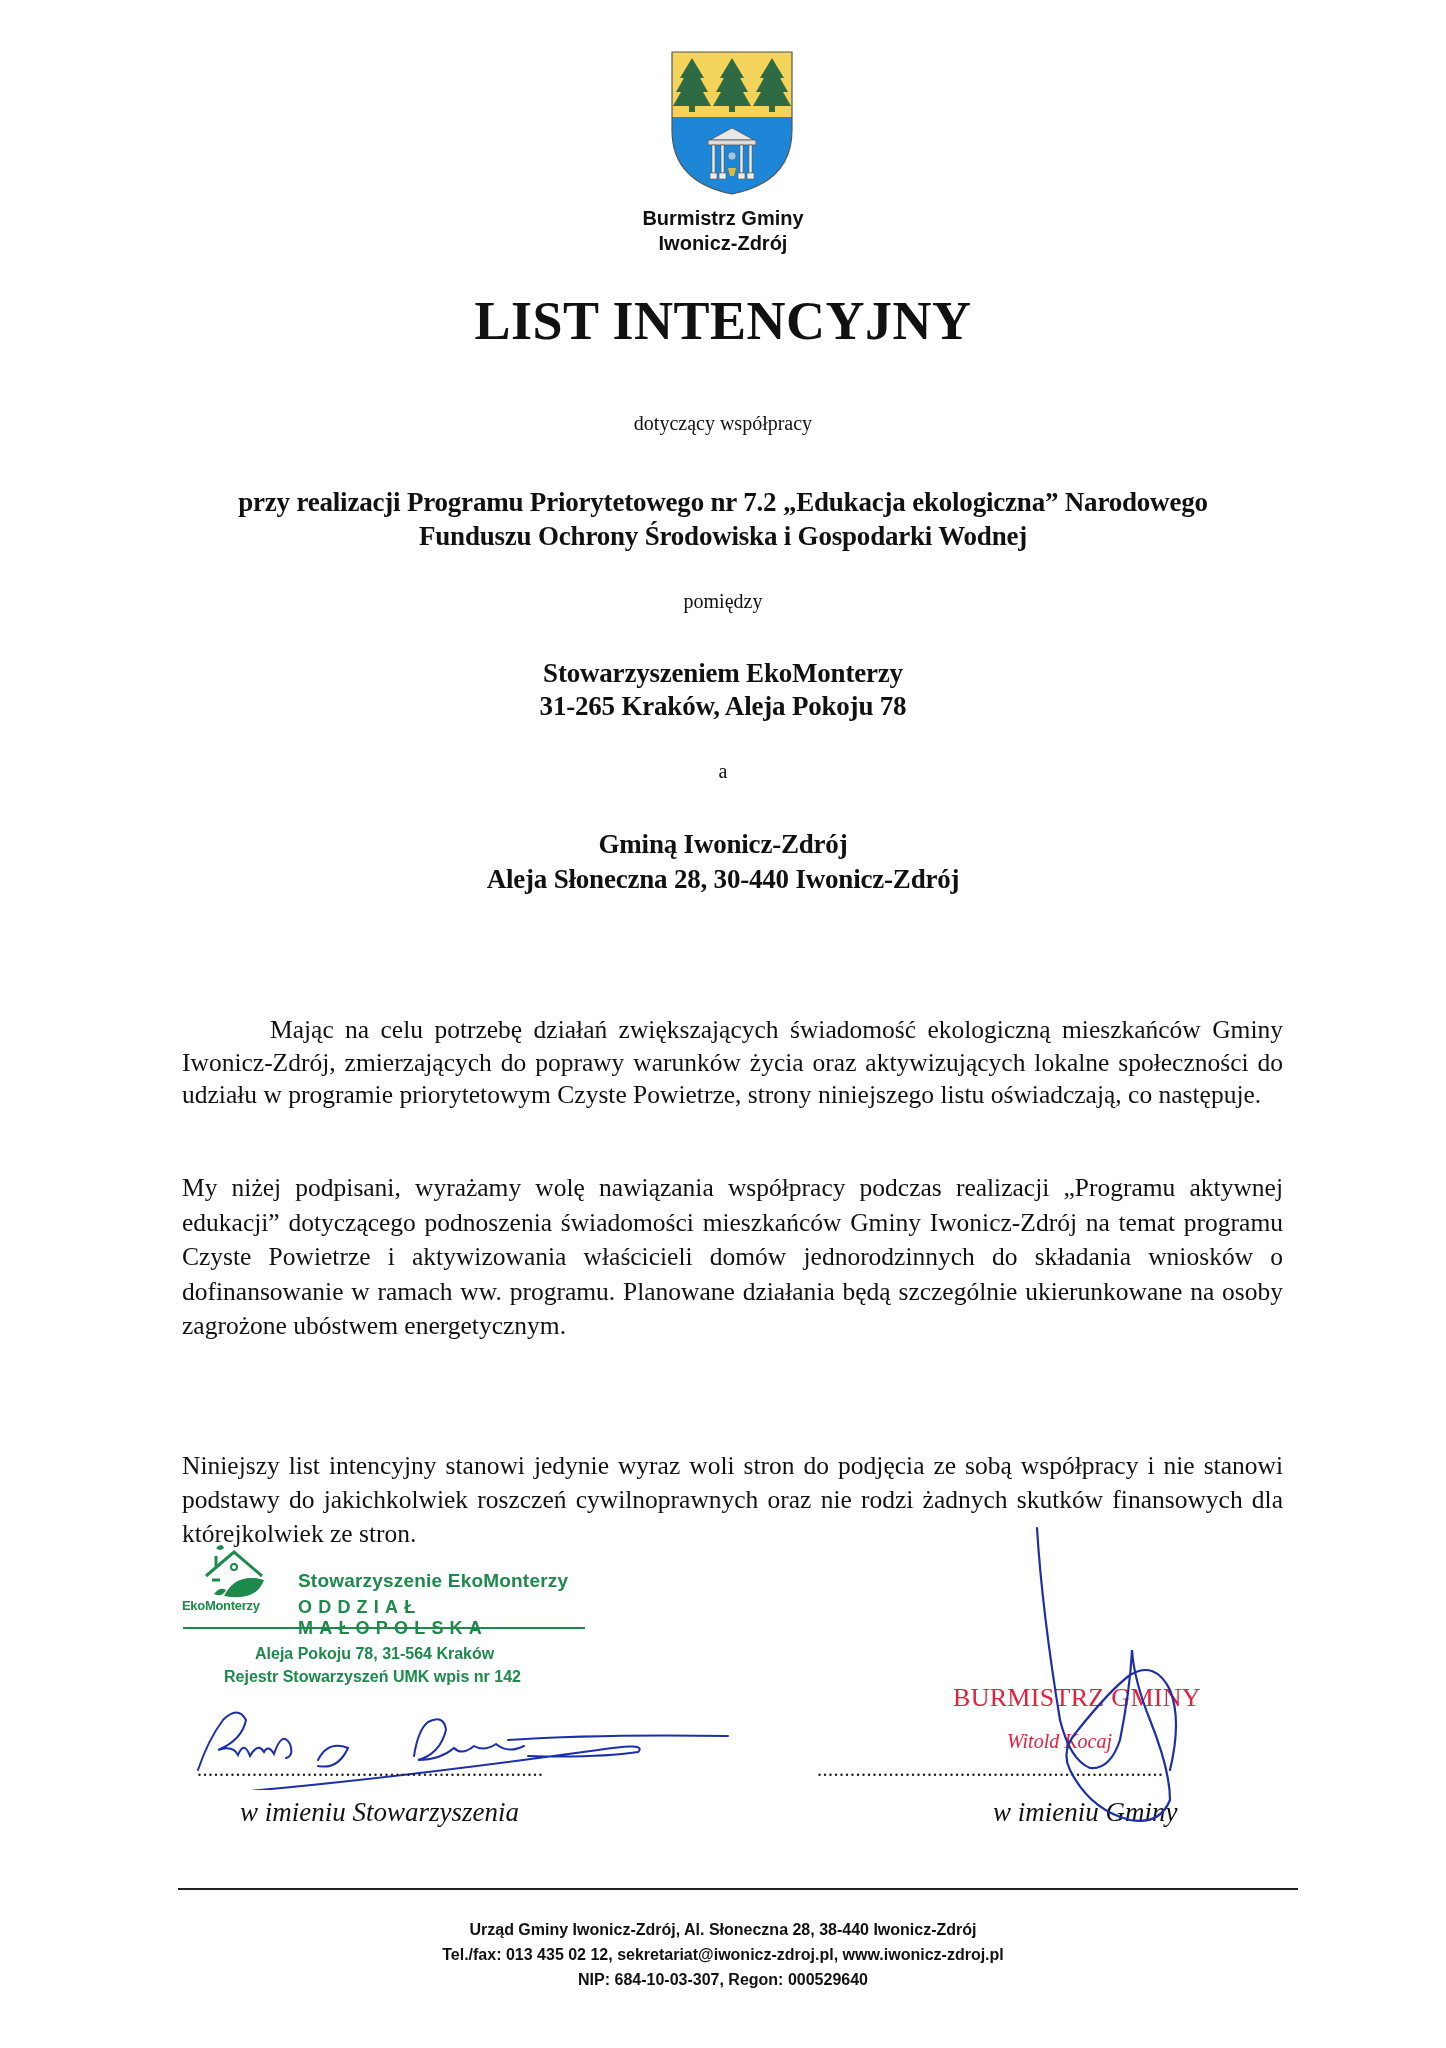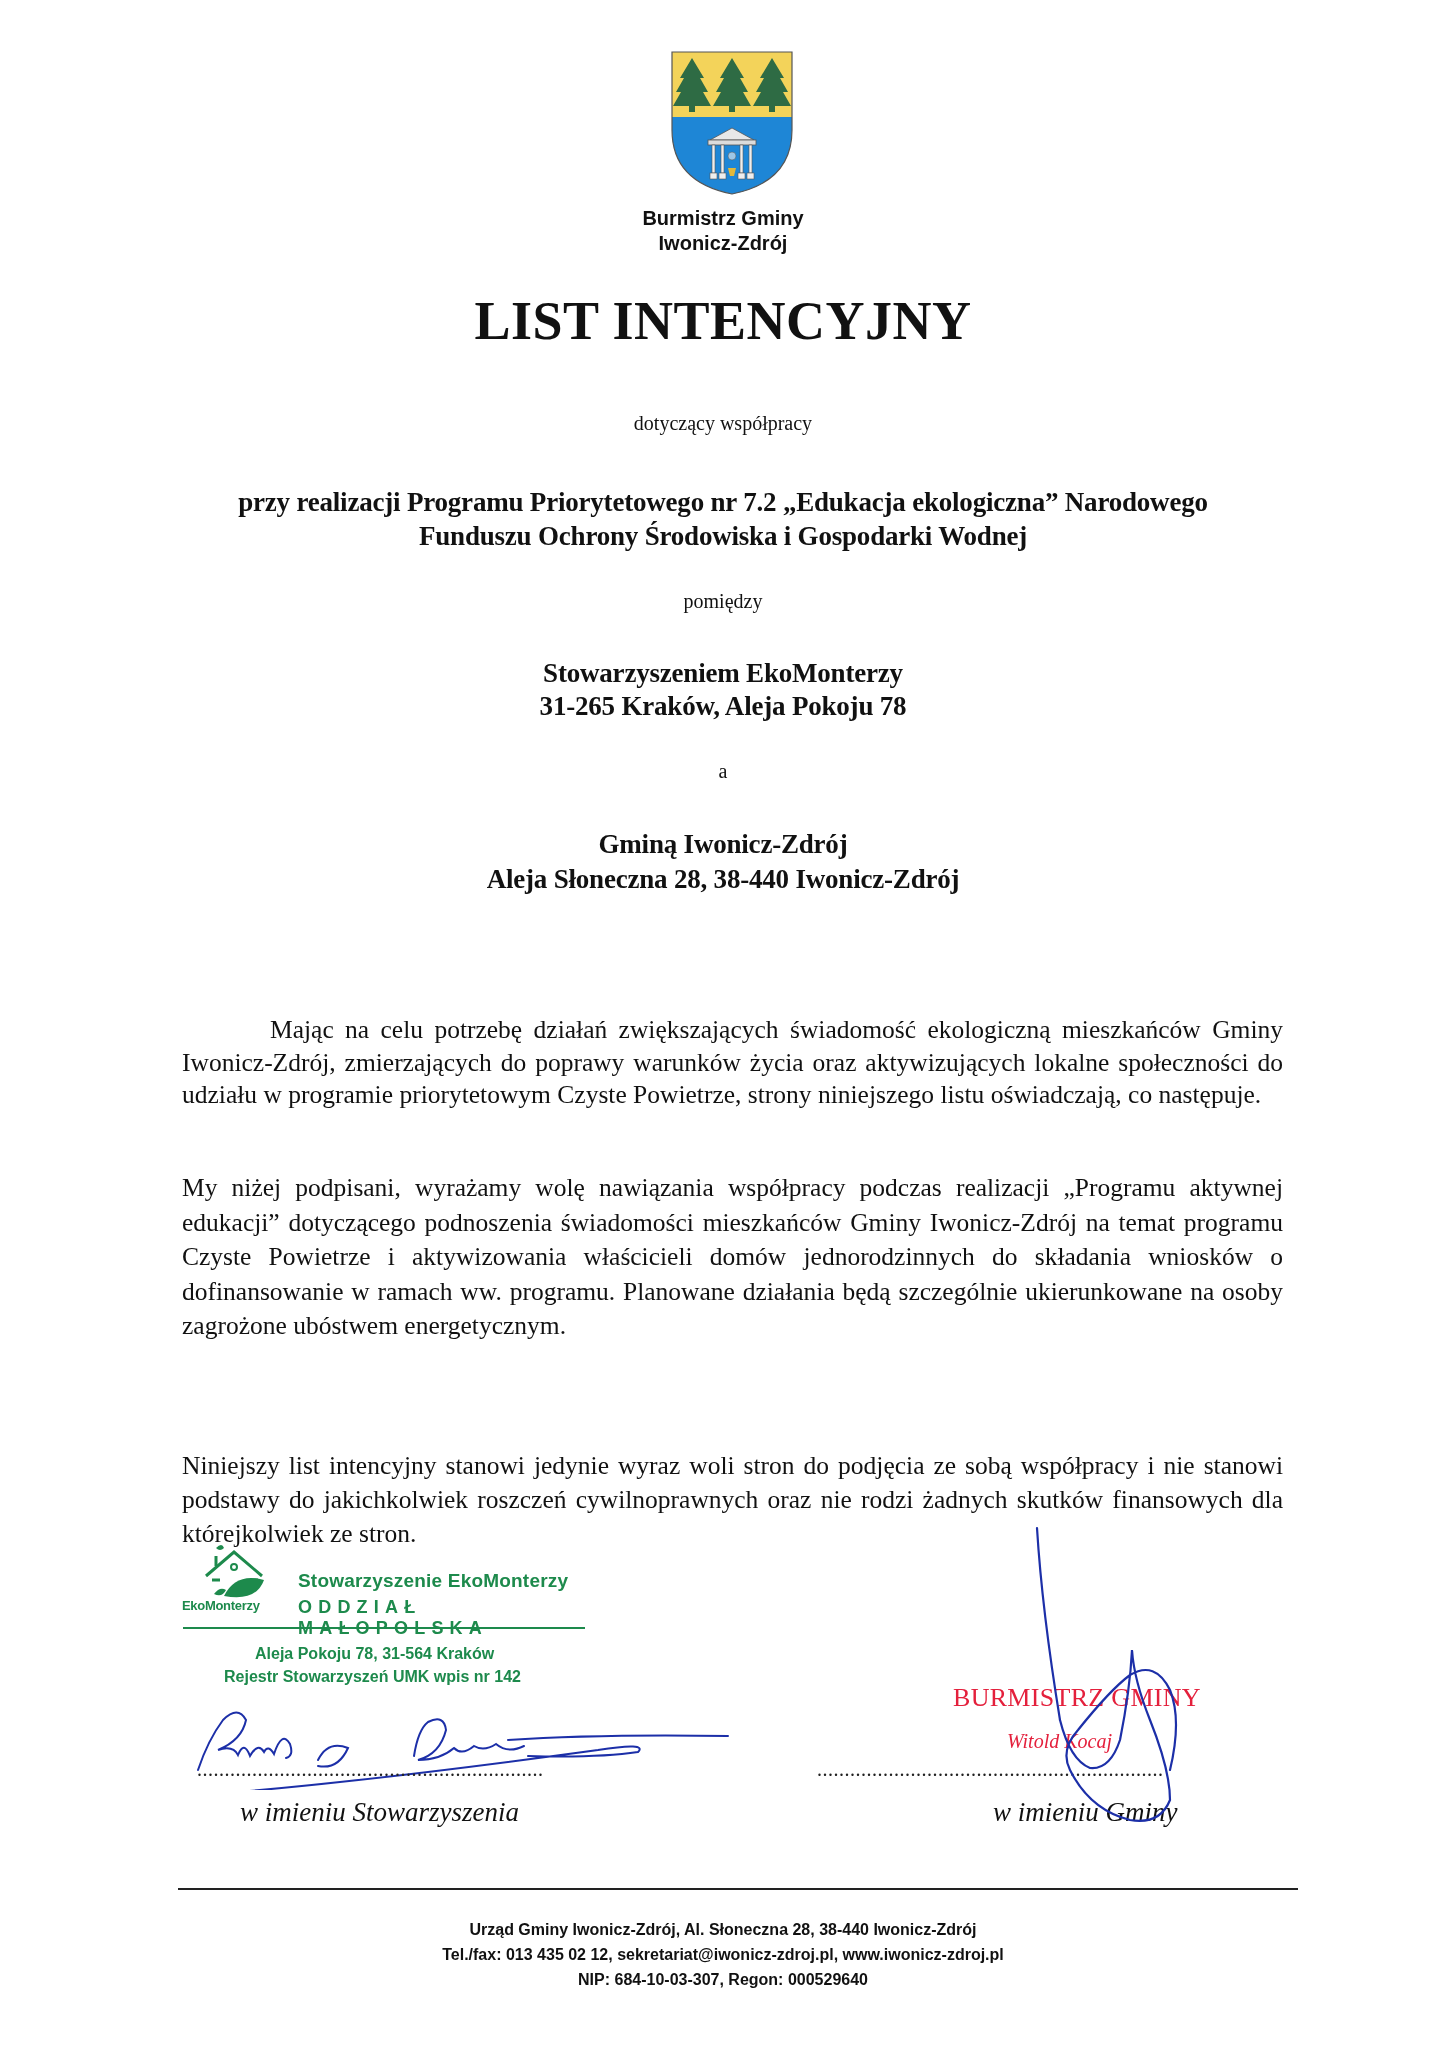--- a/index.html
+++ b/index.html
@@ -93,21 +93,21 @@
 <div class="abs center serif bold-c" style="top:518px">Funduszu Ochrony Środowiska i Gospodarki Wodnej</div>
 
 <div class="abs center serif sub" style="top:590px">pomiędzy</div>
 
 <div class="abs center serif bold-c" style="top:655px">Stowarzyszeniem EkoMonterzy</div>
 <div class="abs center serif bold-c" style="top:688px">31-265 Kraków, Aleja Pokoju 78</div>
 
 <div class="abs center serif sub" style="top:760px">a</div>
 
 <div class="abs center serif bold-c" style="top:826px">Gminą Iwonicz-Zdrój</div>
-<div class="abs center serif bold-c" style="top:861px">Aleja Słoneczna 28, 38-440 Iwonicz-Zdrój</div>
+<div class="abs center serif bold-c" style="top:861px">Aleja Słoneczna 28, 30-440 Iwonicz-Zdrój</div>
 
 <div class="abs serif para p1">
   <p class="indent">Mając na celu potrzebę działań zwiększających świadomość ekologiczną mieszkańców Gminy Iwonicz-Zdrój, zmierzających do poprawy warunków życia oraz aktywizujących lokalne społeczności do udziału w programie priorytetowym Czyste Powietrze, strony niniejszego listu oświadczają, co następuje.</p>
 </div>
 <div class="abs serif para p2">
   <p>My niżej podpisani, wyrażamy wolę nawiązania współpracy podczas realizacji „Programu aktywnej edukacji” dotyczącego podnoszenia świadomości mieszkańców Gminy Iwonicz-Zdrój na temat programu Czyste Powietrze i aktywizowania właścicieli domów jednorodzinnych do składania wniosków o dofinansowanie w ramach ww. programu. Planowane działania będą szczególnie ukierunkowane na osoby zagrożone ubóstwem energetycznym.</p>
 </div>
 <div class="abs serif para p3">
   <p>Niniejszy list intencyjny stanowi jedynie wyraz woli stron do podjęcia ze sobą współpracy i nie stanowi podstawy do jakichkolwiek roszczeń cywilnoprawnych oraz nie rodzi żadnych skutków finansowych dla którejkolwiek ze stron.</p>
 </div>

